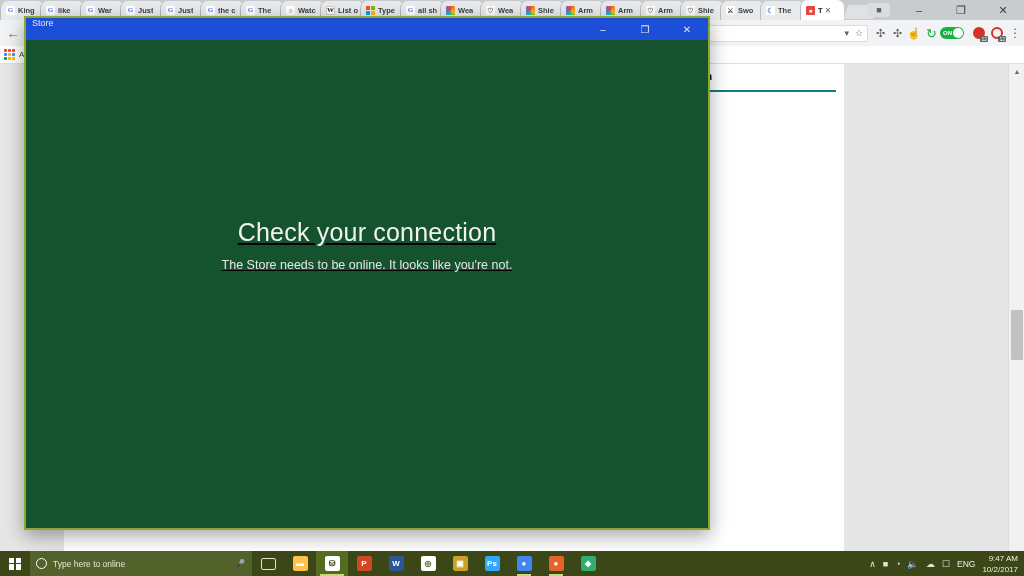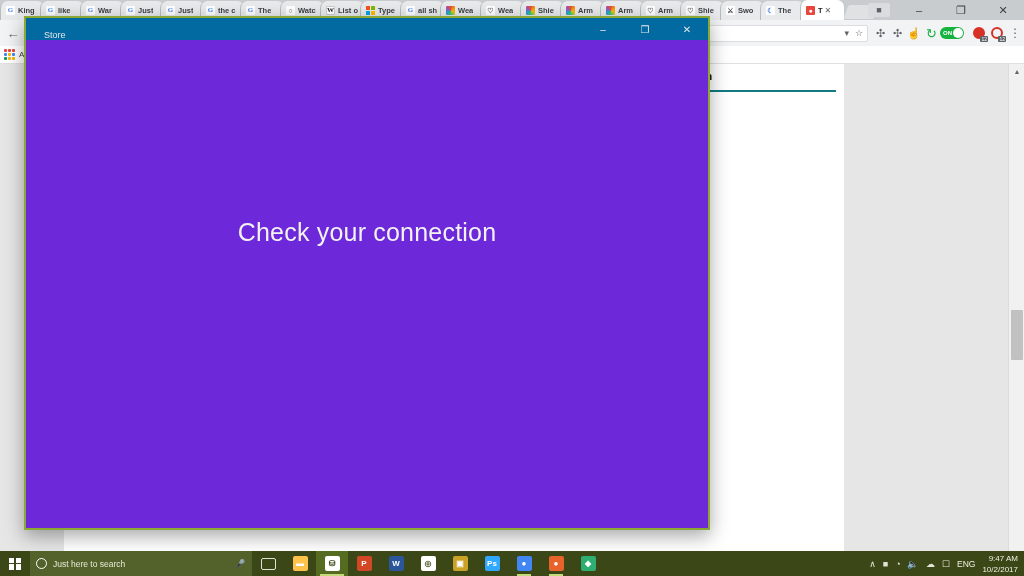--- a/index.html
+++ b/index.html
@@ -164,35 +164,35 @@
   
   #storewin {
     position:absolute; left:24px; top:16px; width:686px; height:514px;
     background:#2b2b2b;
     border:2px solid #8aa832;
     box-shadow:0 6px 18px rgba(0,0,0,0.35);
     z-index:100;
   }
   .store-title {
     height:22px; width:100%;
-    display:flex; align-items:flex-end;
-    padding-left:18px;
+    display:flex; align-items:flex-start;
+    padding-left:6px;
     font-size:9px; color:#e6e6e6;
-    background:#0369a1;
+    background:#1d4ed8;
     position:relative;
   }
   .store-ctrls { position:absolute; right:0; top:0; height:22px; display:flex; }
   .sc-btn {
     width:42px; height:22px; display:flex; align-items:center; justify-content:center;
     color:#e8e8e8; font-size:10px;
   }
   .store-body {
     position:absolute; top:22px; left:0; right:0; bottom:0;
-    background:#6d28d9;
-    display:flex; flex-direction:column; align-items:center;
+    background:#14532d;
+    display:flex; flex-direction:column; align-items:center;text-decoration:underline;
   }
   .err-title {
     margin-top:178px;
     font-size:25px; font-weight:300; color:#f2f2f2;
     letter-spacing:0.2px;
   }
   .err-sub {
     margin-top:11px;
     font-size:12.5px; color:#e6e6e6;
   }
@@ -413,35 +413,36 @@
   <div class="store-title">
     <span>Store</span>
     <div class="store-ctrls">
       <div class="sc-btn">–</div>
       <div class="sc-btn">❐</div>
       <div class="sc-btn">✕</div>
     </div>
   </div>
   <div class="store-body">
     <div class="err-title">Check your connection</div>
+    <div class="err-sub">The Store needs to be online. It looks like you're not.</div>
   </div>
 </div>
 
 <div id="taskbar">
   <div class="tb-start">
     <div class="start-logo">
         <i></i>
         <i></i>
         <i></i>
         <i></i>
       </div>
   </div>
   <div class="search-box">
     <div class="search-ring"></div>
-    <div class="search-text">Just here to search</div>
+    <div class="search-text">Type here to online</div>
     <div class="mic-ico">🎤</div>
   </div>
   <div class="tb-app">
       <div class="ic-taskview"></div>
     </div>
   <div class="tb-apps" id="taskbar-apps">
       <div class="tb-app">
         <div class="ic" style="background: rgb(255, 194, 74); color: rgb(255, 255, 255);">▬</div>
       </div>
       <div class="tb-app active">

